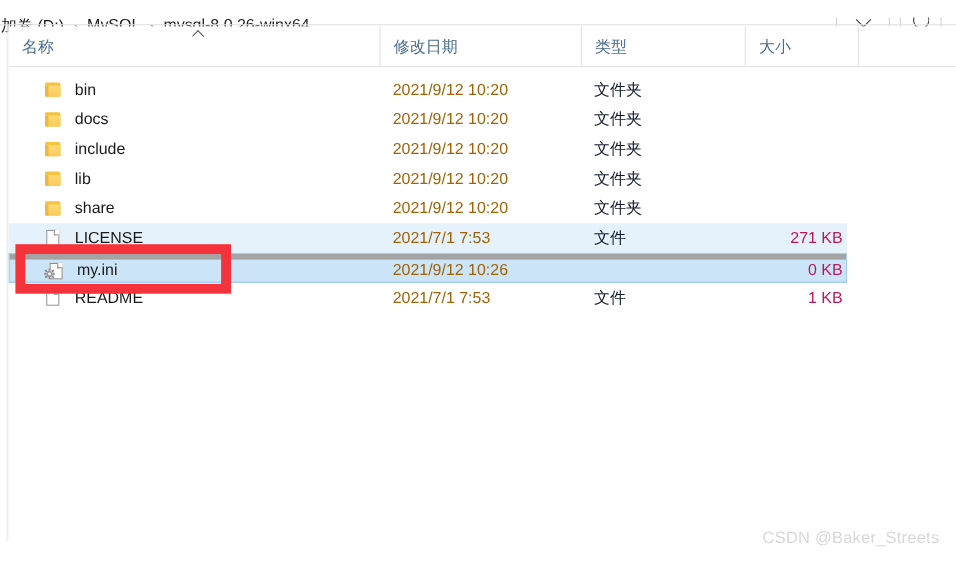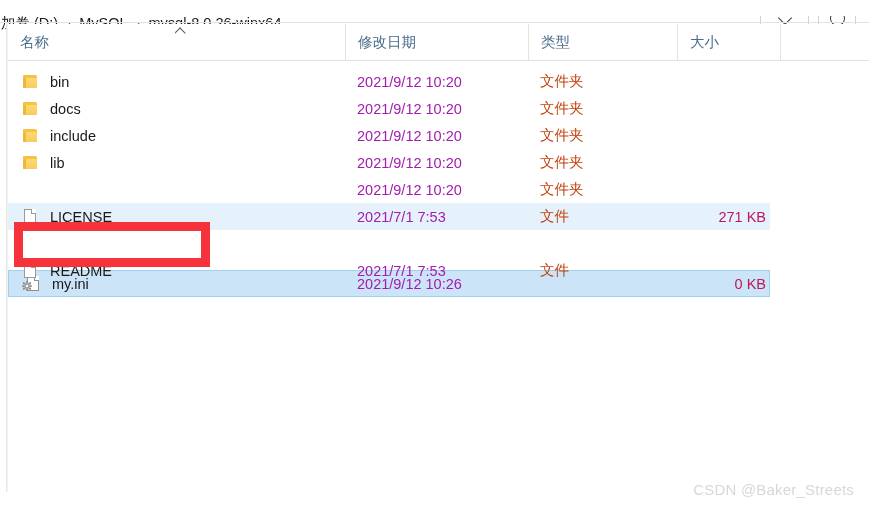--- a/index.html
+++ b/index.html
@@ -162,36 +162,36 @@
   .row {
     position: absolute;
     left: 0;
     width: 762px;
     height: 27px;
     display: flex;
     align-items: center;
     box-sizing: border-box;
   }
   .row.sel-light { background: #e5f1fb; }
-  .row.sel-dark  { background: #cce4f7; border-top: 1px solid #a3a3a3; border-bottom: 1px solid #b3d9f2; margin-top: 40px; }
+  .row.sel-dark  { background: #cce4f7; border-top: 6px solid #a3a3a3; border-bottom: 1px solid #b3d9f2; }
   .row.focus     { outline: 1px solid #9fd0ef; outline-offset: -1px; }
 
   .cell {
     position: absolute;
     font-size: 14.5px;
     color: #1a1a1a;
     white-space: nowrap;
     display: flex;
     align-items: center;
     height: 27px;
     box-sizing: border-box;
   }
-  .c-name { left: 0px;   width: 337px; padding-left: 14px; }
-  .c-date { left: 337px; width: 183px; padding-left: 12px; color: #a21caf; }
-  .c-type { left: 520px; width: 149px; padding-left: 12px; color: #c2410c; }
+  .c-name { left: 0px;   width: 337px; padding-left: 32px; }
+  .c-date { left: 337px; width: 183px; padding-left: 12px; color: #a16207; }
+  .c-type { left: 520px; width: 149px; padding-left: 12px; color: #0f172a; }
   .c-size { left: 669px; width: 93px;  justify-content: flex-end; padding-right: 4px; color: #be185d; }
 
   .fname { padding-left: 11px; }
 
   
   .icon {
     position: relative;
     width: 17px;
     height: 15px;
     flex: 0 0 17px;
@@ -388,20 +388,28 @@
             <span class="fold-edge"></span>
         </span>
         <span class="fname">lib</span>
       </div>
       <div class="cell c-date">2021/9/12 10:20</div>
       <div class="cell c-type">文件夹</div>
       <div class="cell c-size"></div>
     </div>
 
     <div class="row" style="top:114px;">
+      <div class="cell c-name">
+        <span class="icon icon-folder">
+          <span class="fold-back"></span>
+            <span class="fold-front"></span>
+            <span class="fold-edge"></span>
+        </span>
+        <span class="fname">share</span>
+      </div>
       <div class="cell c-date">2021/9/12 10:20</div>
       <div class="cell c-type">文件夹</div>
       <div class="cell c-size"></div>
     </div>
 
     <div class="row sel-light" style="top:141px;">
       <div class="cell c-name">
         <span class="icon icon-file">
           <span class="doc"></span>
         </span>
@@ -440,20 +448,21 @@
 
     <div class="row" style="top:195px;">
       <div class="cell c-name">
         <span class="icon icon-file">
           <span class="doc"></span>
         </span>
         <span class="fname">README</span>
       </div>
       <div class="cell c-date">2021/7/1 7:53</div>
       <div class="cell c-type">文件</div>
+      <div class="cell c-size">1 KB</div>
     </div>
 
   </div>
 
   <div class="annot-box"></div>
 
   <div class="watermark">CSDN @Baker_Streets</div>
 
   <div class="bottom-edge"></div>
 </div>

